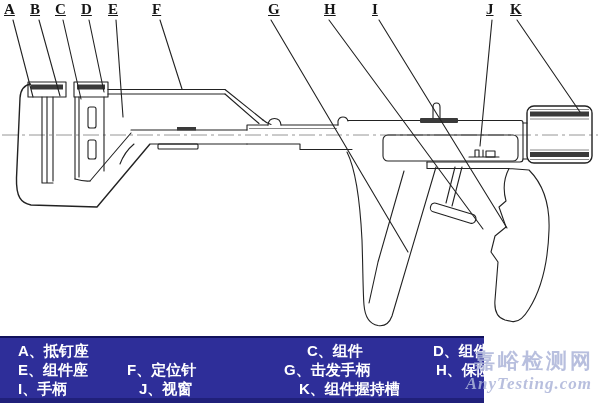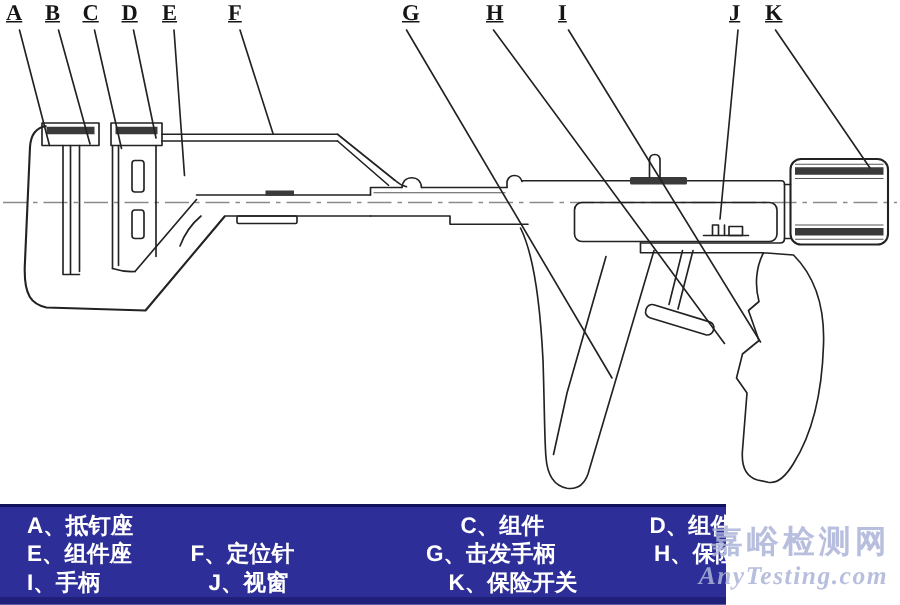--- a/index.html
+++ b/index.html
@@ -150,19 +150,19 @@
   <div id="legend">
     <span class="li li-0">A、抵钉座</span>
     <span class="li li-3">D、组件握持槽</span>
     <span class="li li-2">C、组件</span>
     <span class="li li-4">E、组件座</span>
     <span class="li li-5">F、定位针</span>
     <span class="li li-7">H、保险开关</span>
     <span class="li li-6">G、击发手柄</span>
     <span class="li li-8">I、手柄</span>
     <span class="li li-9">J、视窗</span>
-    <span class="li li-10">K、保险开关</span>
+    <span class="li li-10">K、组件握持槽</span>
   </div>
 
   <div class="wm" id="wm-zh">嘉峪检测网</div>
   <div class="wm" id="wm-en">AnyTesting.com</div>
 
 </div>
 
 </body></html>

